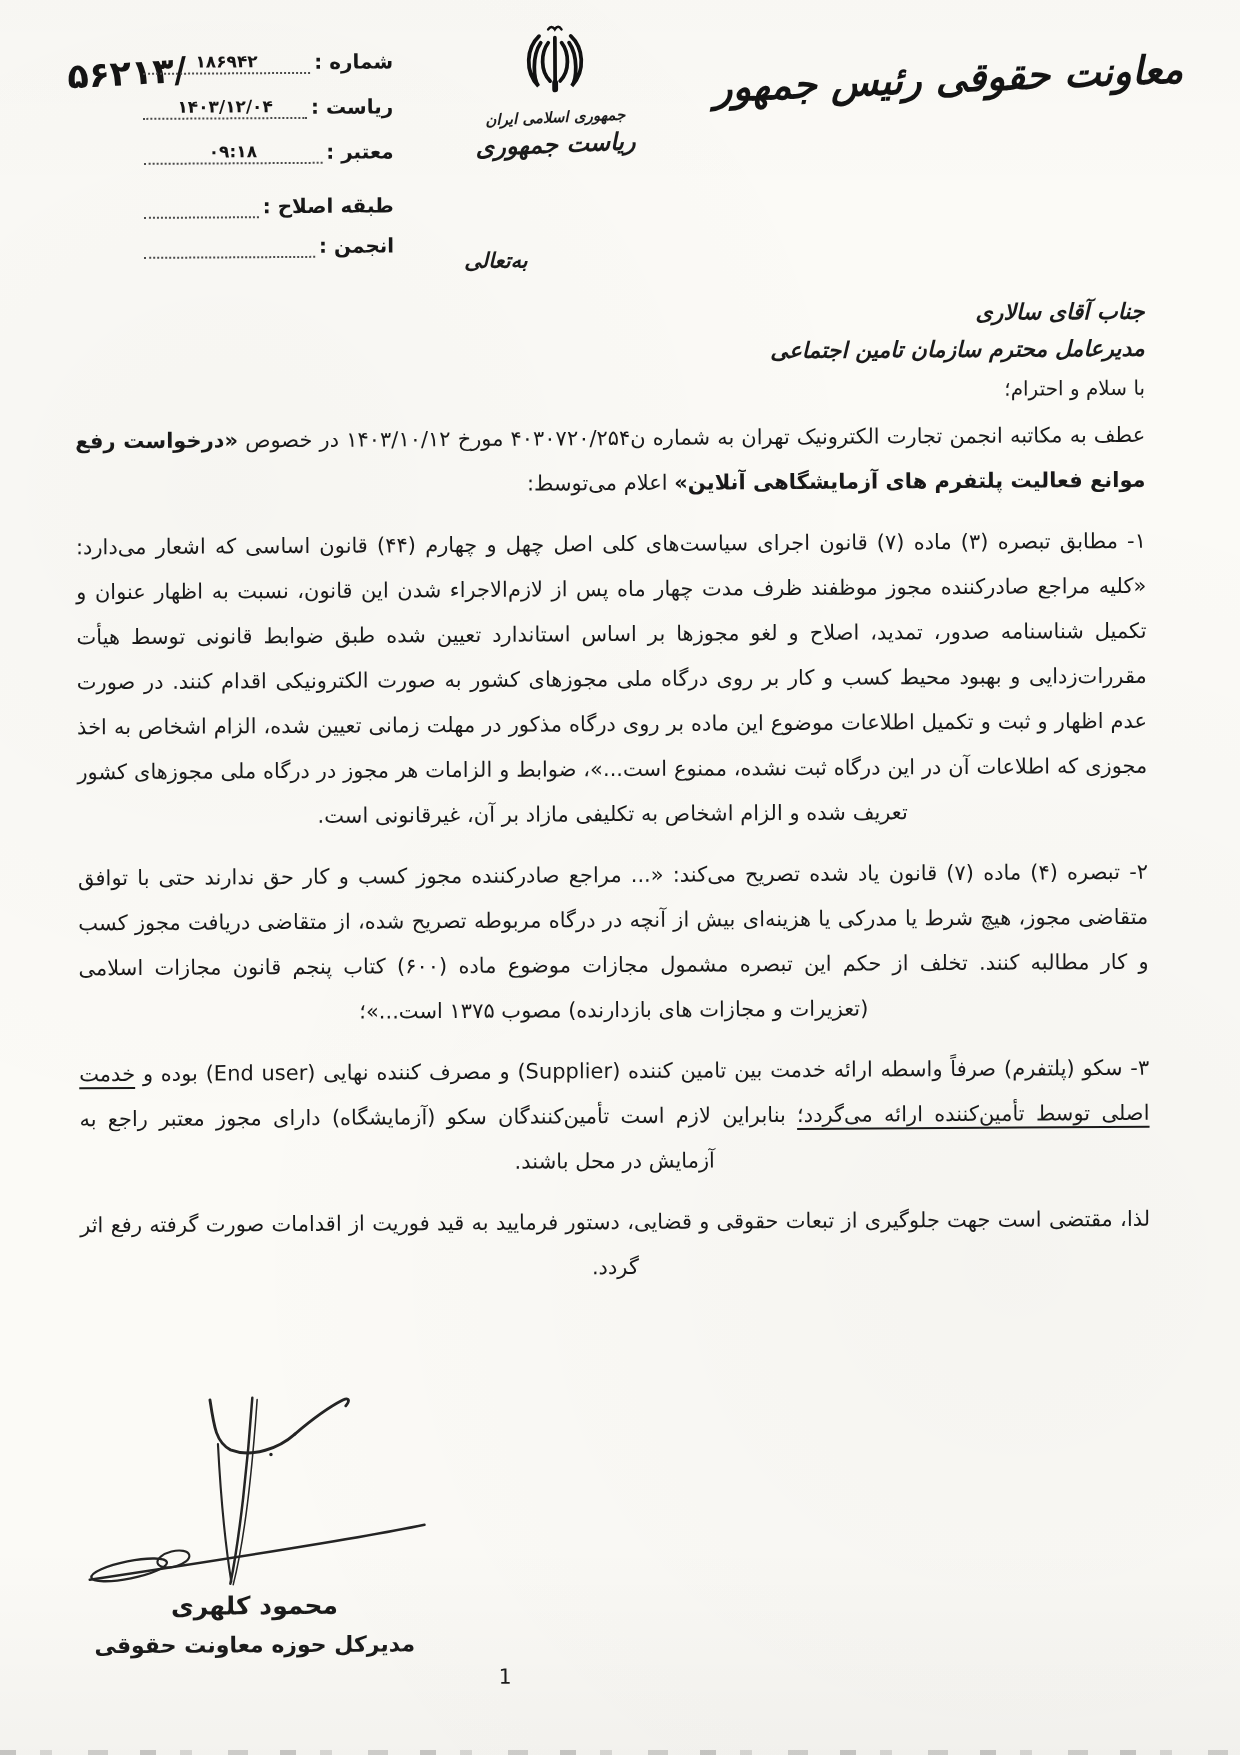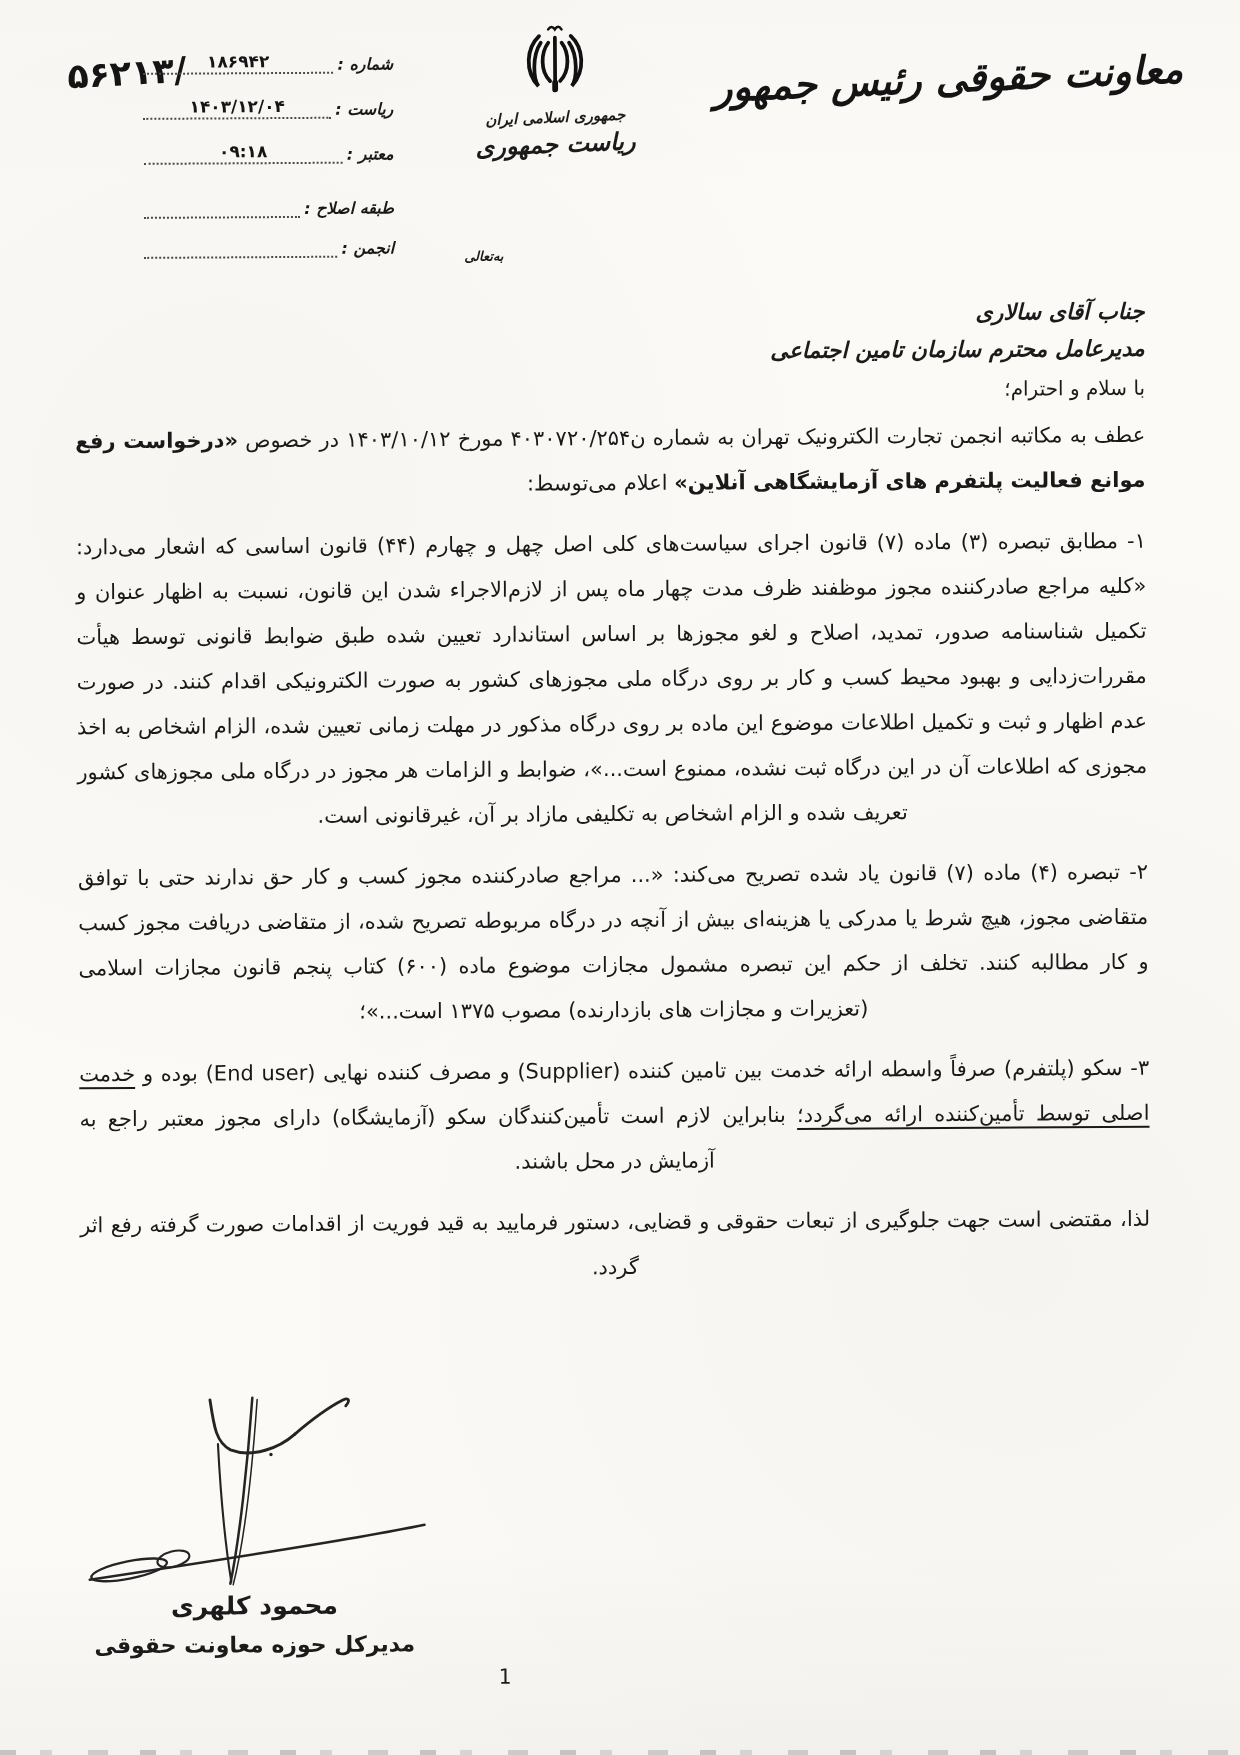--- a/index.html
+++ b/index.html
@@ -20,21 +20,21 @@
   
   .hand-number{
     position:absolute;left:72px;top:50px;font-size:35px;font-weight:bold;
     direction:ltr;transform:rotate(-3deg);letter-spacing:2px;color:#141414;
   }
   .meta-fields{position:absolute;left:148px;top:32px;width:252px;direction:rtl;}
   .meta-row{display:flex;align-items:flex-end;height:40px;}
   .meta-row.gap-s{margin-top:5px;}
   .meta-row.gap-m{margin-top:14px;}
   .meta-label{
-    font-size:16px;font-style:italic;font-weight:600;white-space:nowrap;
+    font-size:20px;font-weight:600;white-space:nowrap;
     padding-right:2px;color:#181818;
   }
   .meta-line{
     flex:1;border-bottom:2px dotted #4a4a4a;text-align:center;
     font-size:17px;font-weight:bold;line-height:20px;padding-bottom:1px;margin-right:4px;
     min-width:40px;color:#151515;
   }
 
   
   .emblem-block{position:absolute;left:440px;top:24px;width:240px;text-align:center;}
@@ -42,21 +42,21 @@
   .country-1{font-size:15px;font-style:italic;font-weight:600;margin-top:4px;transform:rotate(-2deg);}
   .country-2{font-size:24px;font-style:italic;font-weight:bold;margin-top:4px;transform:rotate(-2deg);}
 
   
   .org-title{
     position:absolute;right:52px;top:58px;font-size:39px;font-weight:bold;font-style:italic;
     transform:rotate(-2deg);white-space:nowrap;color:#141414;
   }
 
   .invocation{
-    position:absolute;left:468px;top:248px;font-size:13px;font-weight:bold;font-style:italic;
+    position:absolute;left:468px;top:248px;font-size:21px;font-weight:bold;font-style:italic;
   }
 
   
   .letter-body{
     position:absolute;top:296px;right:92px;left:78px;direction:rtl;
   }
   .recipient-1,.recipient-2{
     font-size:22px;font-weight:bold;font-style:italic;line-height:37px;text-align:right;
   }
   .salutation{font-size:20px;line-height:42px;text-align:right;margin-bottom:4px;}

